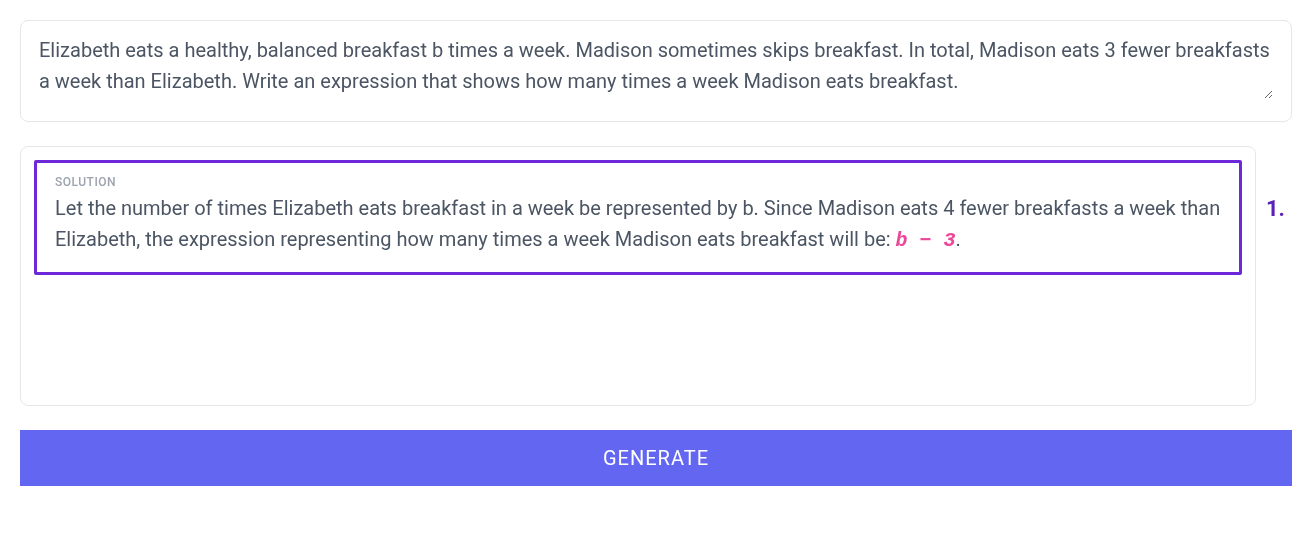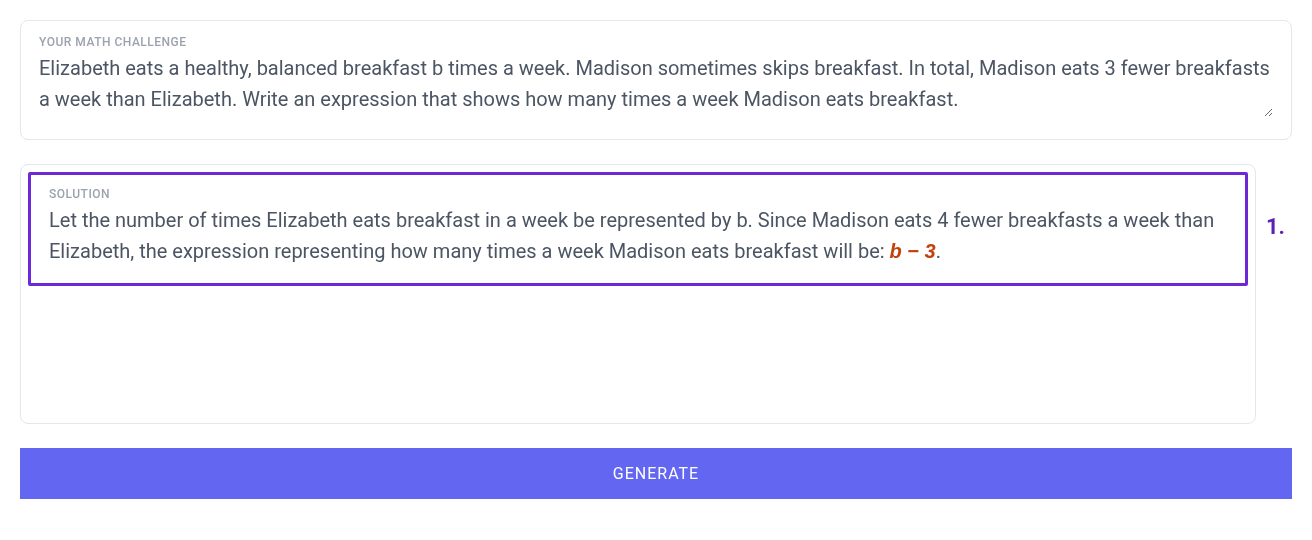--- a/index.html
+++ b/index.html
@@ -46,21 +46,21 @@
     }
     .solution-wrapper {
       display: flex;
       align-items: flex-start;
       gap: 10px;
     }
     .solution-card {
       flex: 1;
       border: 1px solid #e5e7eb;
       border-radius: 8px;
-      padding: 8px;
+      padding: 14px;
       background: #ffffff;
       min-height: 260px;
     }
     .solution-highlight {
       border: 3px solid #6d28d9;
       border-radius: 2px;
       padding: 12px 18px 16px 18px;
       margin: -1px;
     }
     .solution-label {
@@ -69,52 +69,51 @@
       color: #9ca3af;
       font-weight: 500;
       margin-bottom: 4px;
     }
     .solution-text {
       font-size: 20px;
       color: #4b5563;
       line-height: 1.55;
     }
     .math-expr {
-      font-family: Liberation Sans, sans-serif;
+      font-family: Liberation Mono, monospace;
       font-weight: bold;
       font-style: italic;
-      color: #c2410c;
+      color: #ec4899;
     }
     .annotation-number {
       color: #5b21b6;
       font-size: 22px;
       font-weight: 700;
       margin-top: 50px;
       min-width: 26px;
     }
     .generate-button {
       background: #6366f1;
       color: #ffffff;
       border: none;
-      font-size: 16px;
+      font-size: 20px;
       font-weight: 400;
       letter-spacing: 1px;
       padding: 16px 0;
       width: 100%;
       cursor: pointer;
       font-family: inherit;
     }
   </style>
 </head>
 <body>
 
 <div class="main-container">
 
   <div class="input-card">
-    <div class="input-label">YOUR MATH CHALLENGE</div>
     <textarea class="input-textarea" style="">Elizabeth eats a healthy, balanced breakfast b times a week. Madison sometimes skips breakfast. In total, Madison eats 3 fewer breakfasts a week than Elizabeth. Write an expression that shows how many times a week Madison eats breakfast.</textarea>
   </div>
 
   <div class="solution-wrapper">
     <div class="solution-card">
       <div class="solution-highlight">
         <div class="solution-label">SOLUTION</div>
         <div class="solution-text">
           <span>Let the number of times Elizabeth eats breakfast in a week be represented by b. Since Madison eats 4 fewer breakfasts a week than Elizabeth, the expression representing how many times a week Madison eats breakfast will be: </span><span class="math-expr">b − 3</span><span>.</span>
         </div>

